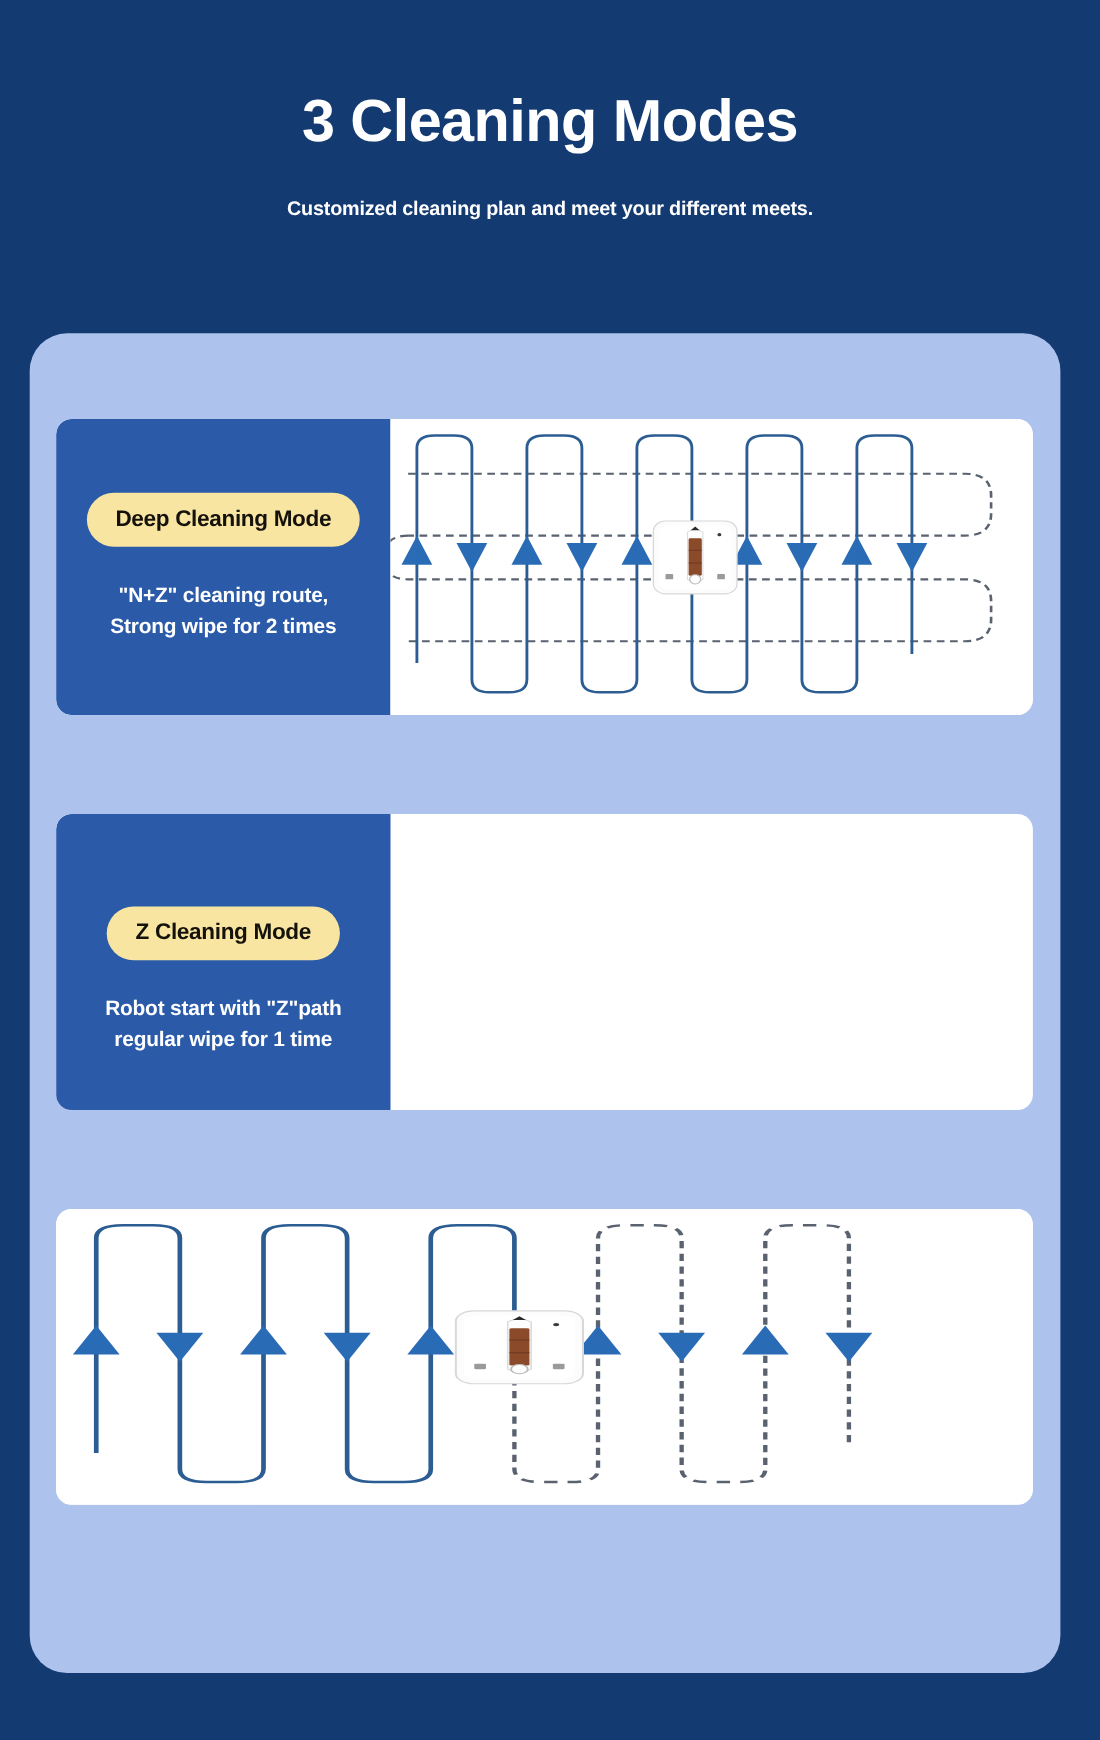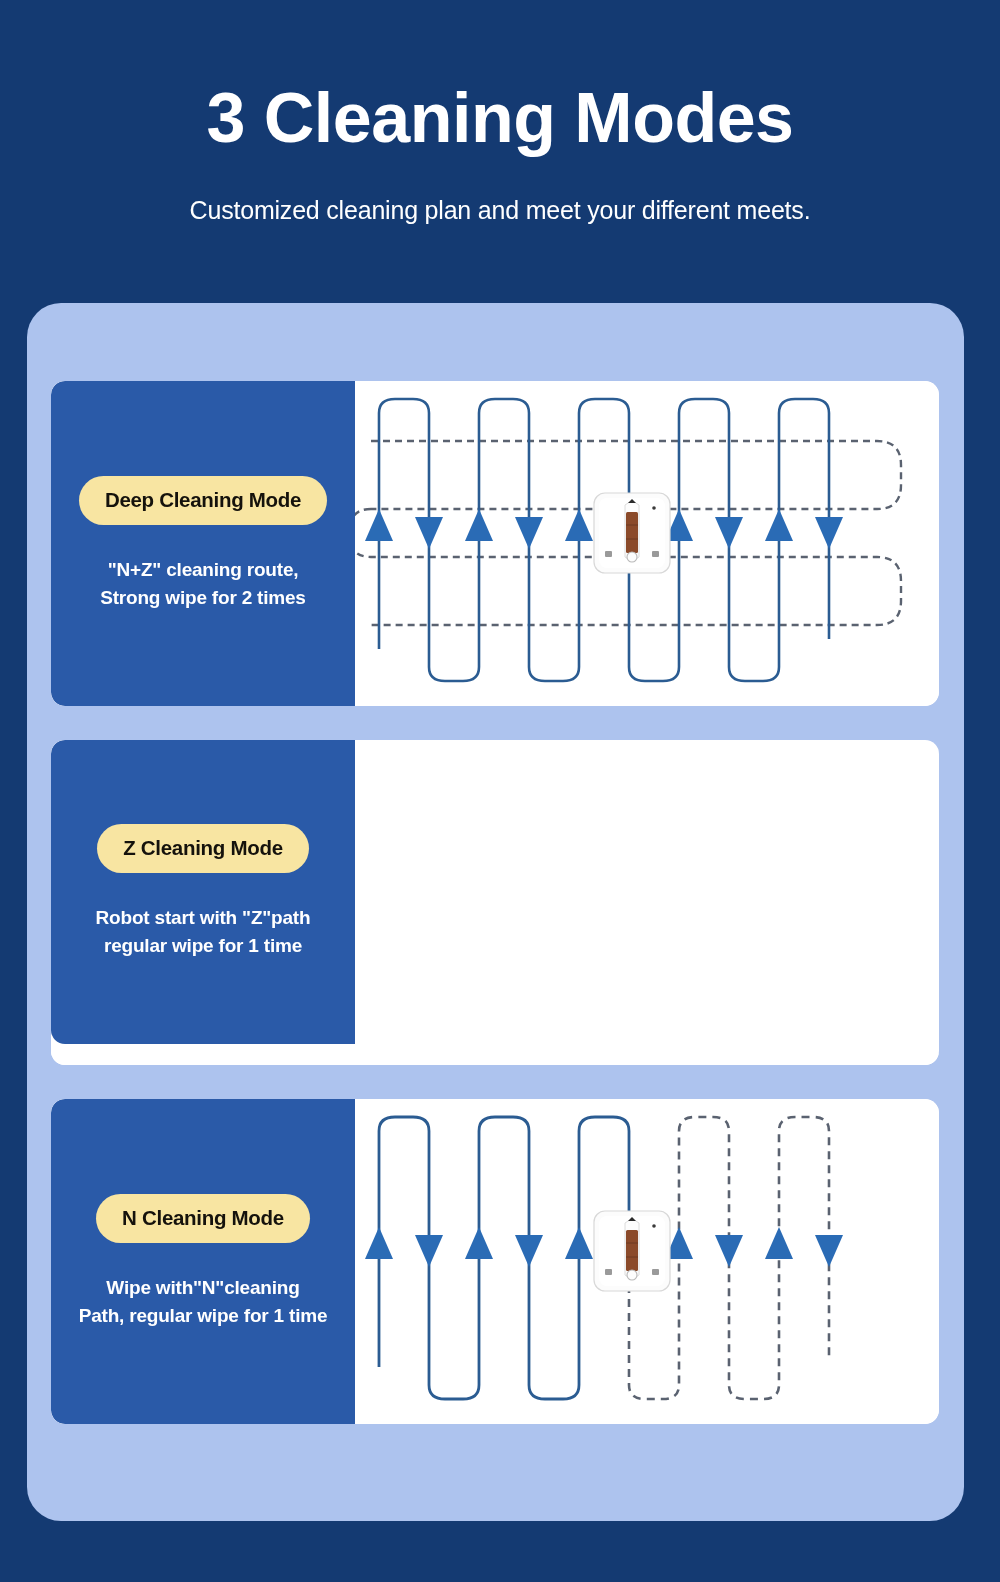--- a/index.html
+++ b/index.html
@@ -8,48 +8,48 @@
     background: #143a72;
     font-family: "Liberation Sans", sans-serif;
     overflow: hidden;
   }
   .page { position: relative; width: 1000px; height: 1582px; background: #143a72; }
 
   
   .header { padding-top: 82px; text-align: center; }
   .title {
     color: #ffffff;
-    font-size: 70px;
+    font-size: 54px;
     font-weight: bold;
     letter-spacing: -0.5px;
     line-height: 1.05;
   }
   .subtitle {
     color: #ffffff;
-    font-size: 25px;
-    font-weight: normal;
+    font-size: 18px;
+    font-weight: bold;
     margin-top: 40px;
     letter-spacing: -0.2px;
   }
 
   
   .panel {
     position: absolute;
     left: 27px; top: 303px;
     width: 937px; height: 1218px;
     background: #adc3ee;
     border-radius: 34px;
   }
 
   
   .card {
     position: absolute;
     left: 24px;
     width: 888px;
-    height: 325px;
+    height: 269px;
     border-radius: 14px;
     overflow: hidden;
     display: flex;
     background: #ffffff;
   }
   .card-1 { top: 78px; }
   .card-2 { top: 437px; flex-direction: column; }
   .card-3 { top: 796px; }
 
   .card-text {
@@ -197,25 +197,20 @@
             <path d="M 300 276 L 262 262 L 262 290 Z"></path>
             <path d="M 262 320 L 300 306 L 300 325 Z"></path>
           </g>
 
           <use href="#robotH" x="281" y="180"></use>
         </svg>
       </div>
     </div>
 
     <div class="card card-3">
-      <div class="card-text">
-        <div class="pill">N Cleaning Mode</div>
-        <div class="card-desc">Wipe with"N"cleaning
-Path, regular wipe for 1 time</div>
-      </div>
       <div class="card-diagram">
         <svg viewBox="0 0 584 325" preserveAspectRatio="none">
 
           <g fill="none" stroke="#2b5c92" stroke-width="2.8" stroke-linecap="butt">
             <path d="M 24 268 L 24 32 Q 24 18 40 18 L 58 18 Q 74 18 74 32 L 74 286 Q 74 300 90 300 L 108 300 Q 124 300 124 286 L 124 32 Q 124 18 140 18 L 158 18 Q 174 18 174 32 L 174 286 Q 174 300 190 300 L 208 300 Q 224 300 224 286 L 224 32 Q 224 18 240 18 L 258 18 Q 274 18 274 32 L 274 150"></path>
           </g>
 
           <g fill="none" stroke="#5a6270" stroke-width="2.6" stroke-dasharray="8,6" stroke-linecap="butt">
             <path d="M 274 186 L 274 286 Q 274 300 290 300 L 308 300 Q 324 300 324 286 L 324 32 Q 324 18 340 18 L 358 18 Q 374 18 374 32 L 374 286 Q 374 300 390 300 L 408 300 Q 424 300 424 286 L 424 32 Q 424 18 440 18 L 458 18 Q 474 18 474 32 L 474 258"></path>
           </g>

